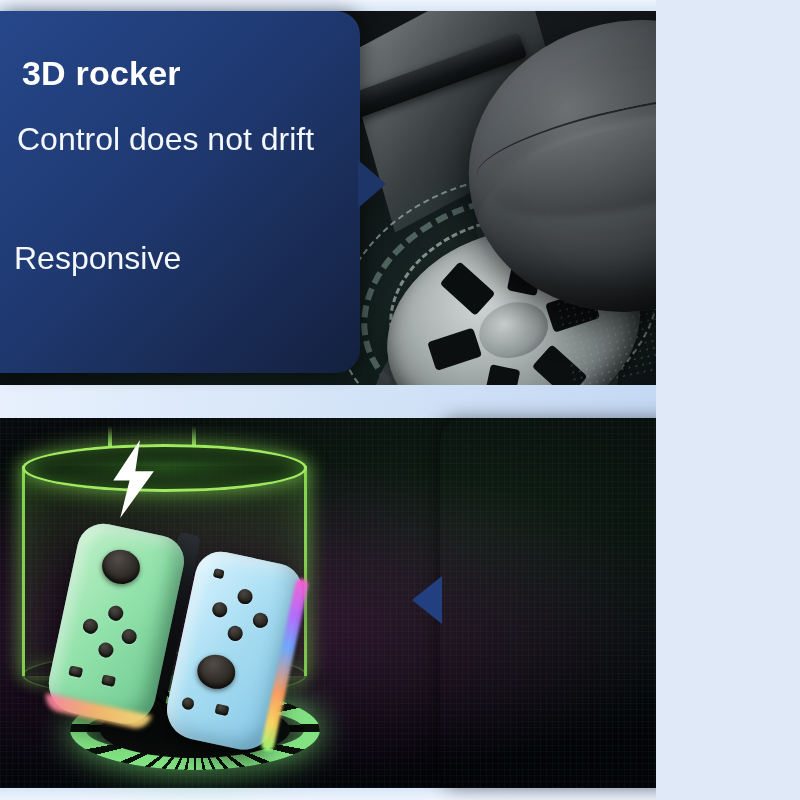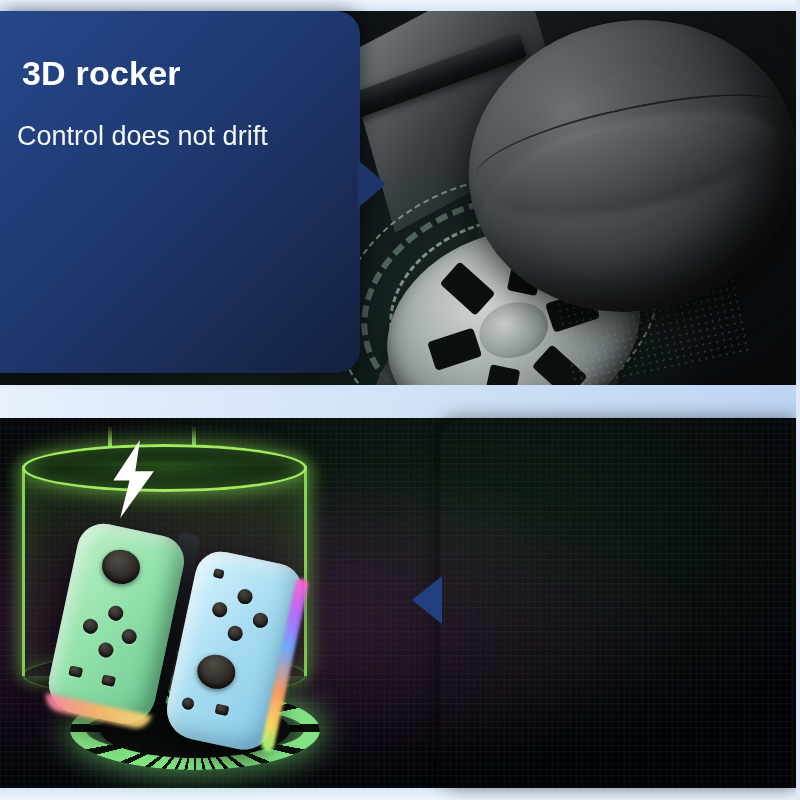--- a/index.html
+++ b/index.html
@@ -5,21 +5,21 @@
   * { margin:0; padding:0; box-sizing:border-box; }
   html, body {
     width:800px; height:800px;
     background:#dfe9f7;
     font-family:"Liberation Sans", sans-serif;
     overflow:hidden;
   }
 
   .page {
     position:relative;
-    width:796px; height:800px;
+    width:656px; height:800px;
     background:#14532d;
     overflow:hidden;
   }
 
   
   .band-top {
     position:absolute; left:0; top:0; width:800px; height:11px;
     background:linear-gradient(180deg,#eef4fc 0%,#d8e5f7 100%);
   }
   .band-mid {
@@ -337,21 +337,21 @@
     position:absolute;
     font-size:34px;
     line-height:1.1;
     letter-spacing:.2px;
     color:#ffffff;
     white-space:nowrap;
   }
   .headline.bold { font-weight:bold; }
   .bodyline {
     position:absolute;
-    font-size:27px;
+    font-size:32px;
     line-height:1.15;
     color:#f4f7fc;
     white-space:nowrap;
   }
 
   
   .t-title { left:22px; top:44px; }
   .t-l1    { left:17px; top:110px; }
   .t-l2    { left:14px; top:180px; }
   .t-l3    { left:14px; top:229px; }
@@ -388,20 +388,21 @@
 
     <div class="dot-field"></div>
     <div class="stick-cap"></div>
     <div class="cap-skirt"></div>
     <div class="cap-seam"></div>
   </div>
 
   <div class="callout callout-top">
     <div class="headline bold t-title">3D rocker</div>
     <div class="bodyline t-l1">Control does not drift</div>
+    <div class="bodyline t-l3">Responsive</div>
   </div>
   <div class="tail-right"></div>
 
   <div class="band-mid"></div>
 
   <div class="scene-bottom">
     <div class="jb-bg"></div>
     <div class="grid-tex"></div>
   </div>
 

